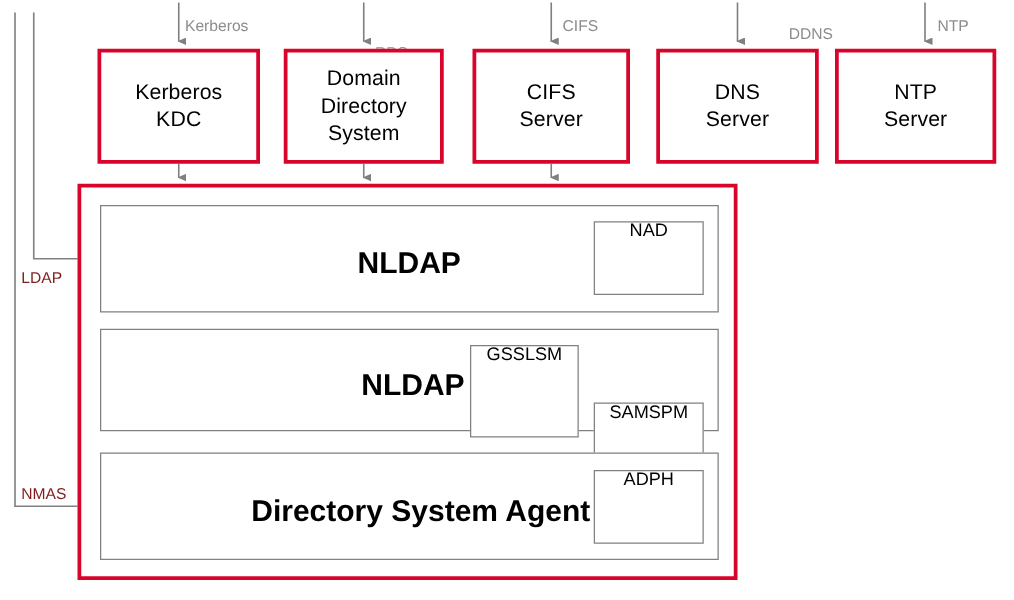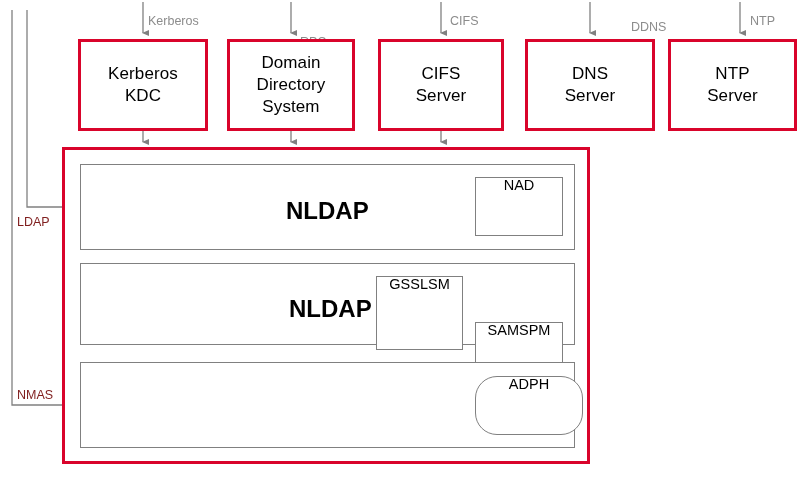--- a/index.html
+++ b/index.html
@@ -191,17 +191,18 @@
   <div class="layer-row" style="left:80px; top:263px; width:495px; height:82px;"></div>
   <span class="layer-title" style="left:289px; top:297px;">NLDAP</span>
   <div class="module-box" style="left:376px; top:276px; width:87px; height:74px;">
     <span class="mod-text">GSSLSM</span>
   </div>
   <div class="module-box" style="left:475px; top:276px; width:88px; height:56px;margin-top:46px;">
     <span class="mod-text">SAMSPM</span>
   </div>
 
   <div class="layer-row" style="left:80px; top:362px; width:495px; height:86px;"></div>
-  <div class="module-box" style="left:475px; top:376px; width:108px; height:59px;border-radius:22px;">
+  <span class="layer-title" style="left:201px; top:398px;">Directory System Agent</span>
+  <div class="module-box" style="left:475px; top:376px; width:88px; height:59px;">
     <span class="mod-text">ADPH</span>
   </div>
 
 </div>
 
 </body></html>

